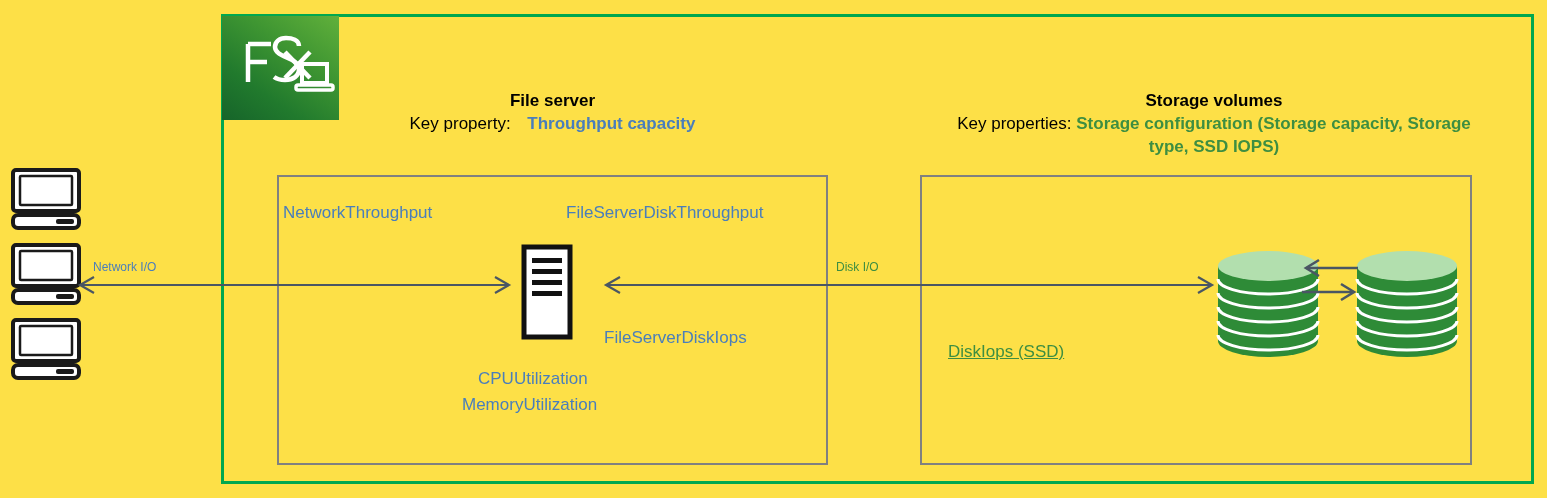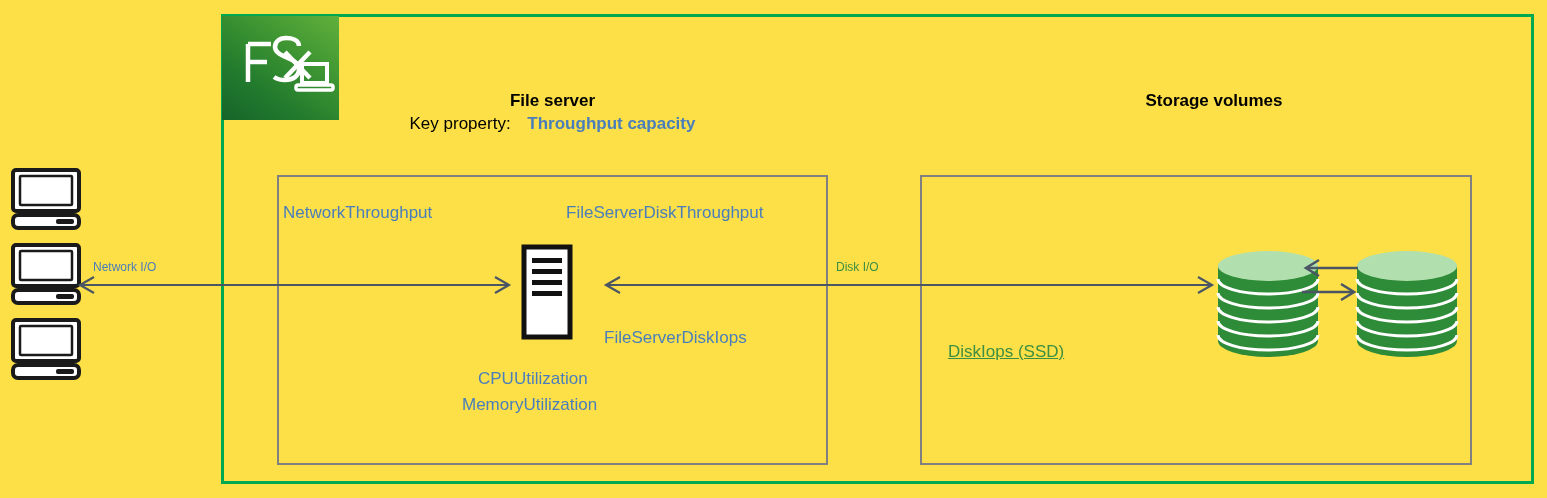--- a/index.html
+++ b/index.html
@@ -184,20 +184,21 @@
     </svg>
   </div>
 
   <div class="section-heading heading-fileserver">
     <span class="title">File server</span>
     <span class="kv"><span class="klabel">Key property: </span><span class="accent-blue">Throughput capacity</span></span>
   </div>
 
   <div class="section-heading heading-storage">
     <span class="title">Storage volumes</span>
+    <span class="kv"><span class="klabel">Key properties: </span><span class="accent-green">Storage configuration (Storage capacity, Storage type, SSD IOPS)</span></span>
   </div>
 
   <div class="inner-box box-fileserver"></div>
 
   <div class="metric blue m-fsdiskthroughput">FileServerDiskThroughput</div>
   <div class="metric blue m-networkthroughput">NetworkThroughput</div>
   <div class="metric blue m-fsdiskiops">FileServerDiskIops</div>
   <div class="metric blue m-cpu">CPUUtilization</div>
   <div class="metric blue m-mem">MemoryUtilization</div>
 

